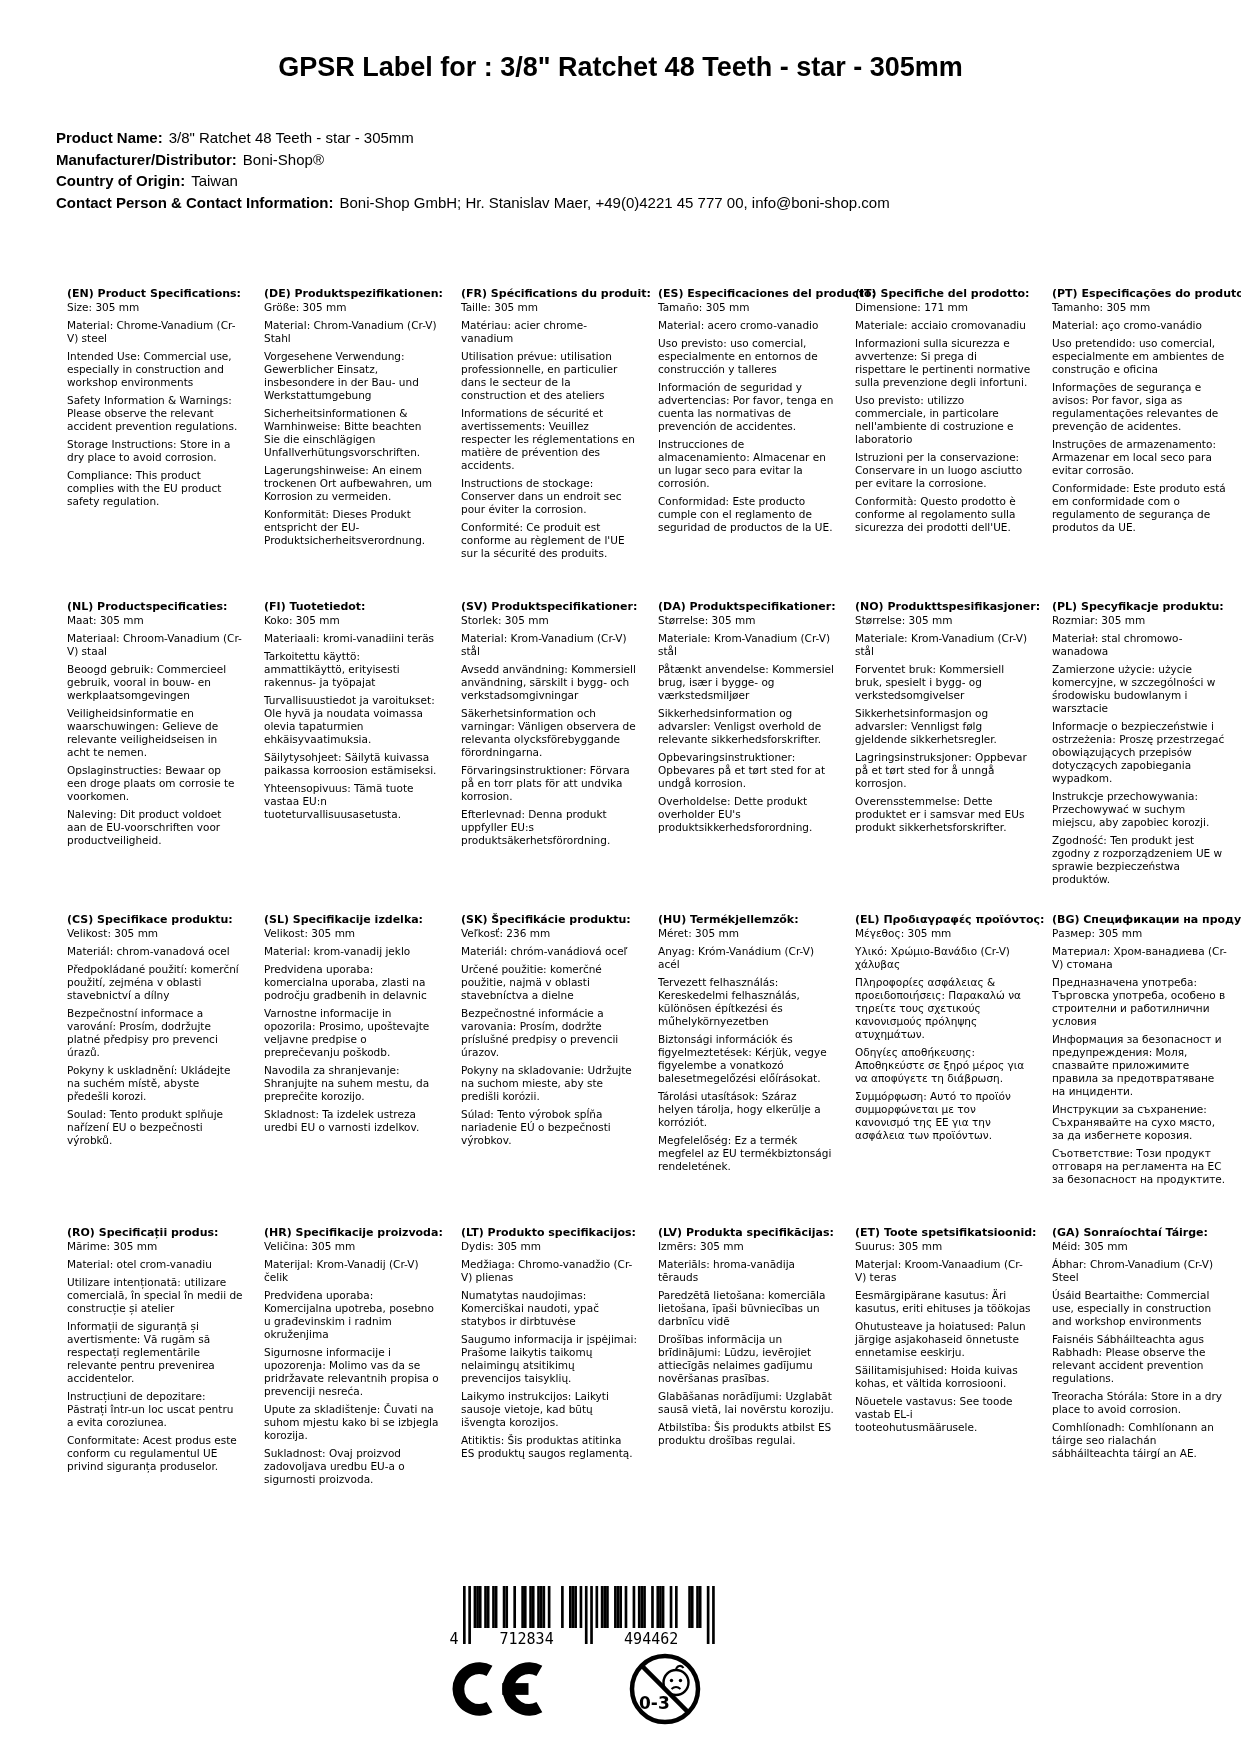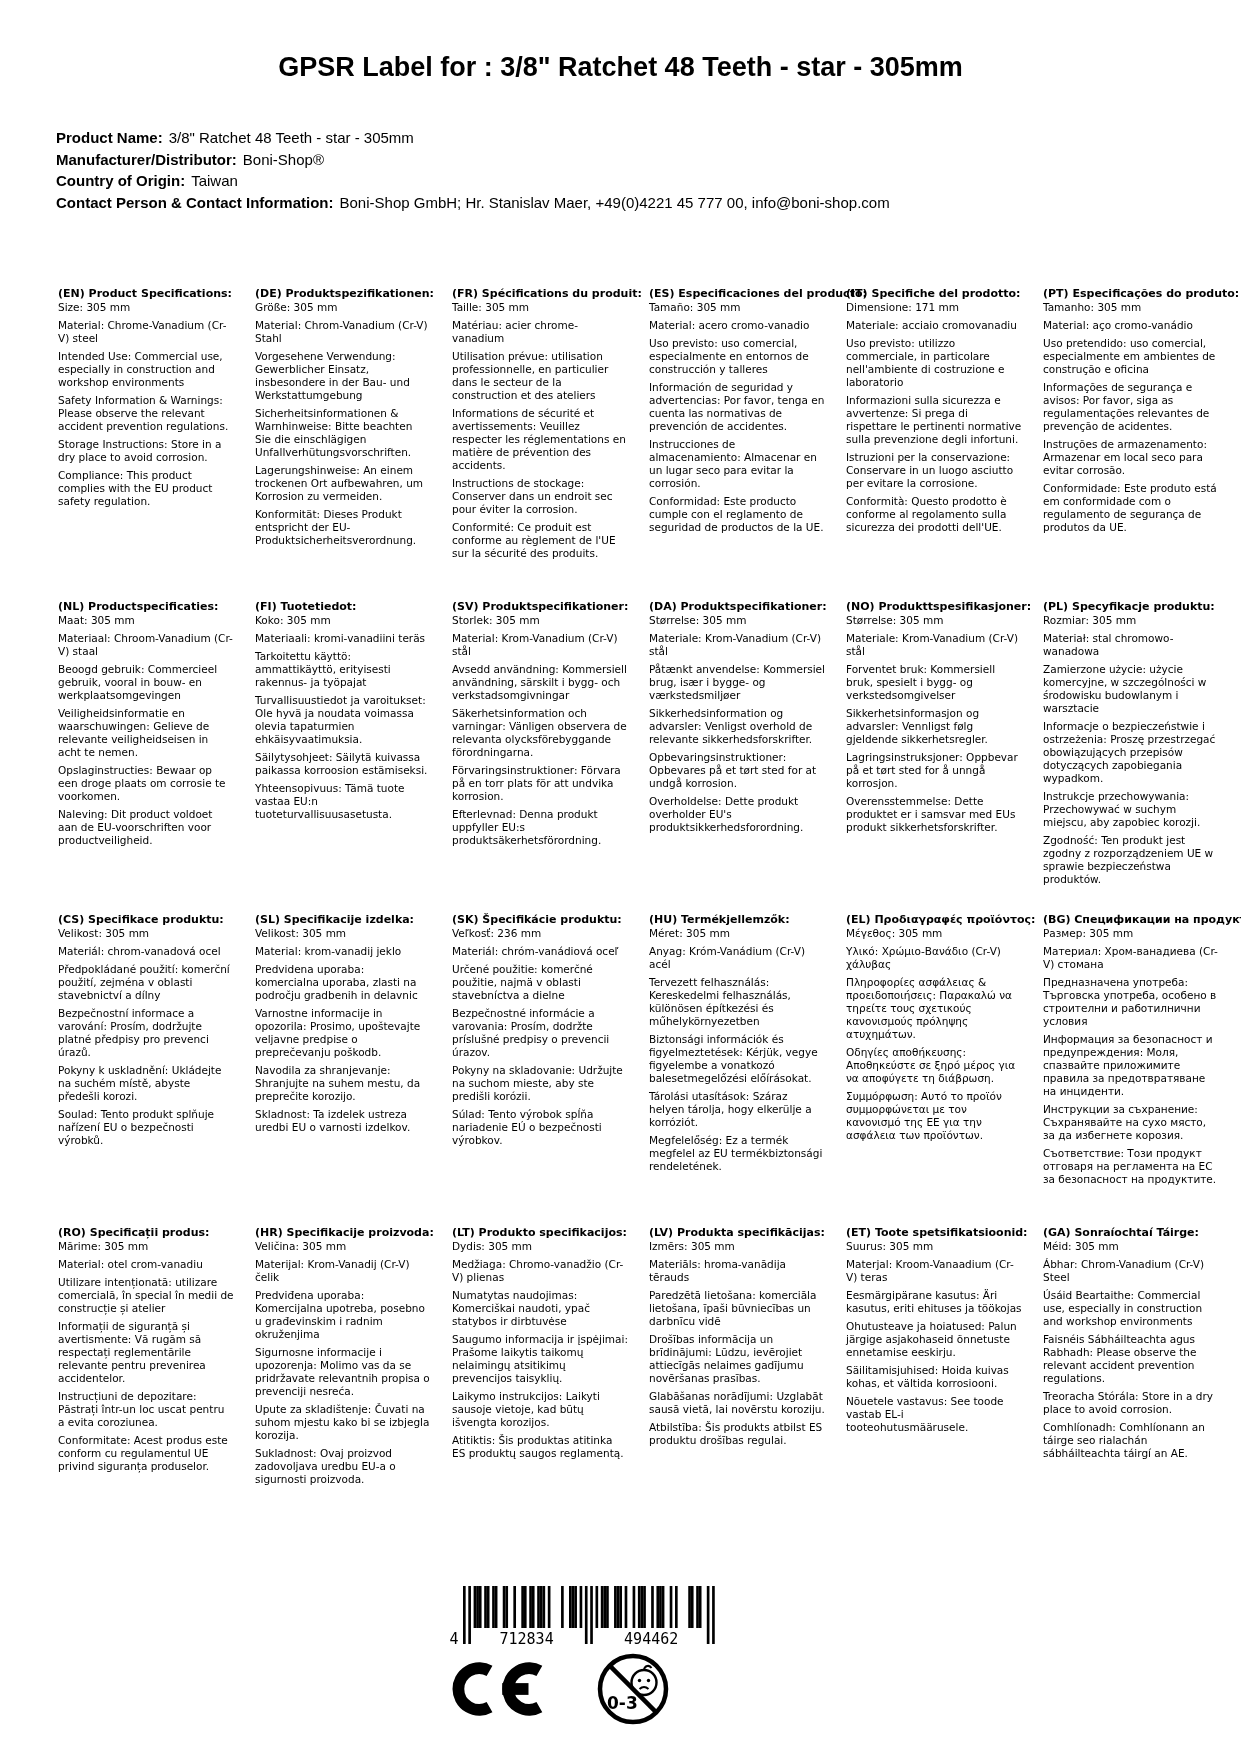--- a/index.html
+++ b/index.html
@@ -6,26 +6,26 @@
   .page{position:relative;width:1241px;height:1754px;background:#ffffff;color:#000;
         font-family:"DejaVu Sans",sans-serif;overflow:hidden;}
   .title{position:absolute;top:52px;left:0;width:100%;text-align:center;
          font-family:"Liberation Sans",sans-serif;font-weight:bold;font-size:27px;}
   .info{position:absolute;left:56px;top:127px;font-family:"Liberation Sans",sans-serif;
         font-size:15px;line-height:21.5px;}
   .info .lbl{font-weight:bold;text-align:center;}
   .info .val{margin-left:6px;}
   .grid{position:absolute;left:58px;top:287px;display:grid;
         grid-template-columns:repeat(6,197px);grid-auto-rows:313px;}
-  .cell{width:176px;}
+  .cell{width:176px;margin-left:9px;}
   .bh{font-size:11px;font-weight:bold;line-height:13px;white-space:nowrap;margin:0 0 1px 0;}
   .bp{font-size:10.5px;line-height:13px;margin:0 0 5px 0;}
   .barcode{position:absolute;left:447px;top:1586px;}
   .ce{position:absolute;left:452px;top:1660px;}
-  .age{position:absolute;left:596px;top:1652px;}
+  .age{position:absolute;left:628px;top:1652px;}
   svg{display:block;}
 </style>
 </head>
 <body>
 
 <div class="page">
 
   <div class="title">GPSR Label for : 3/8" Ratchet 48 Teeth - star - 305mm</div>
 
   <div class="info">
@@ -69,22 +69,22 @@
         <p class="bp">Material: acero cromo-vanadio</p>
         <p class="bp">Uso previsto: uso comercial, especialmente en entornos de construcción y talleres</p>
         <p class="bp">Información de seguridad y advertencias: Por favor, tenga en cuenta las normativas de prevención de accidentes.</p>
         <p class="bp">Instrucciones de almacenamiento: Almacenar en un lugar seco para evitar la corrosión.</p>
         <p class="bp">Conformidad: Este producto cumple con el reglamento de seguridad de productos de la UE.</p>
       </div>
       <div class="cell">
         <div class="bh">(IT) Specifiche del prodotto:</div>
         <p class="bp">Dimensione: 171 mm</p>
         <p class="bp">Materiale: acciaio cromovanadiu</p>
+        <p class="bp">Informazioni sulla sicurezza e avvertenze: Si prega di rispettare le pertinenti normative sulla prevenzione degli infortuni.</p>
         <p class="bp">Uso previsto: utilizzo commerciale, in particolare nell'ambiente di costruzione e laboratorio</p>
-        <p class="bp">Informazioni sulla sicurezza e avvertenze: Si prega di rispettare le pertinenti normative sulla prevenzione degli infortuni.</p>
         <p class="bp">Istruzioni per la conservazione: Conservare in un luogo asciutto per evitare la corrosione.</p>
         <p class="bp">Conformità: Questo prodotto è conforme al regolamento sulla sicurezza dei prodotti dell'UE.</p>
       </div>
       <div class="cell">
         <div class="bh">(PT) Especificações do produto:</div>
         <p class="bp">Tamanho: 305 mm</p>
         <p class="bp">Material: aço cromo-vanádio</p>
         <p class="bp">Uso pretendido: uso comercial, especialmente em ambientes de construção e oficina</p>
         <p class="bp">Informações de segurança e avisos: Por favor, siga as regulamentações relevantes de prevenção de acidentes.</p>
         <p class="bp">Instruções de armazenamento: Armazenar em local seco para evitar corrosão.</p>

